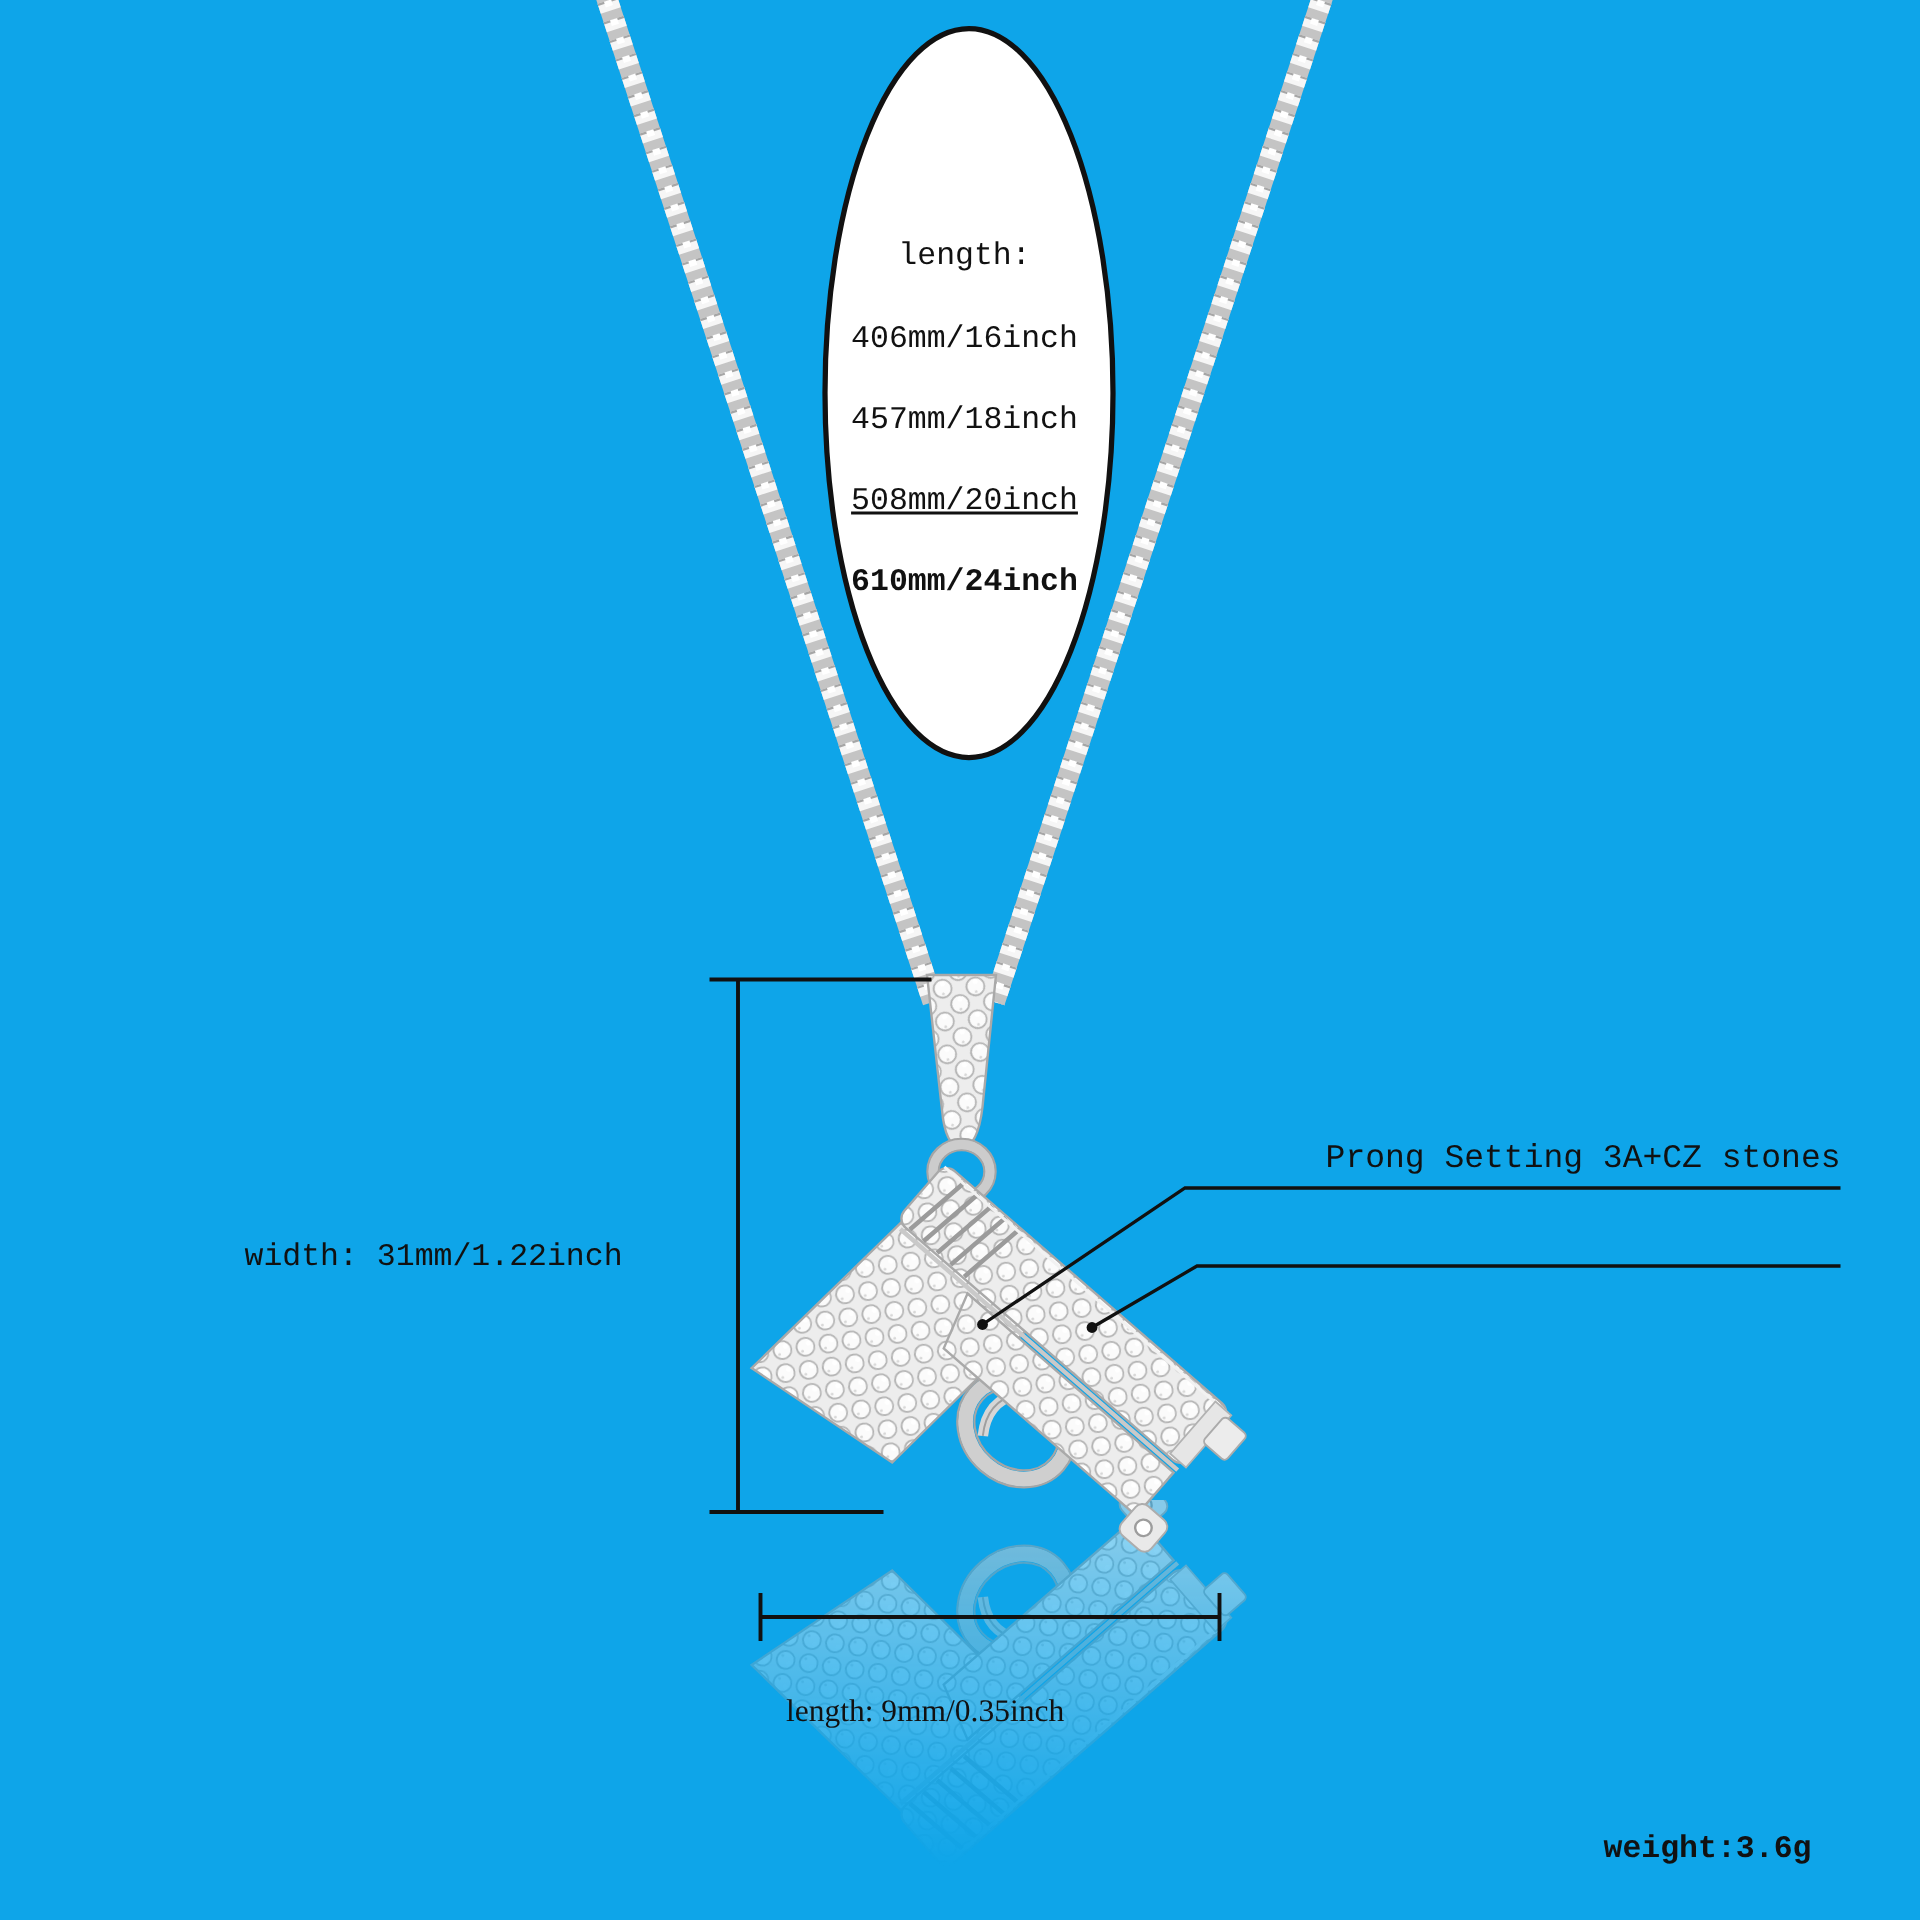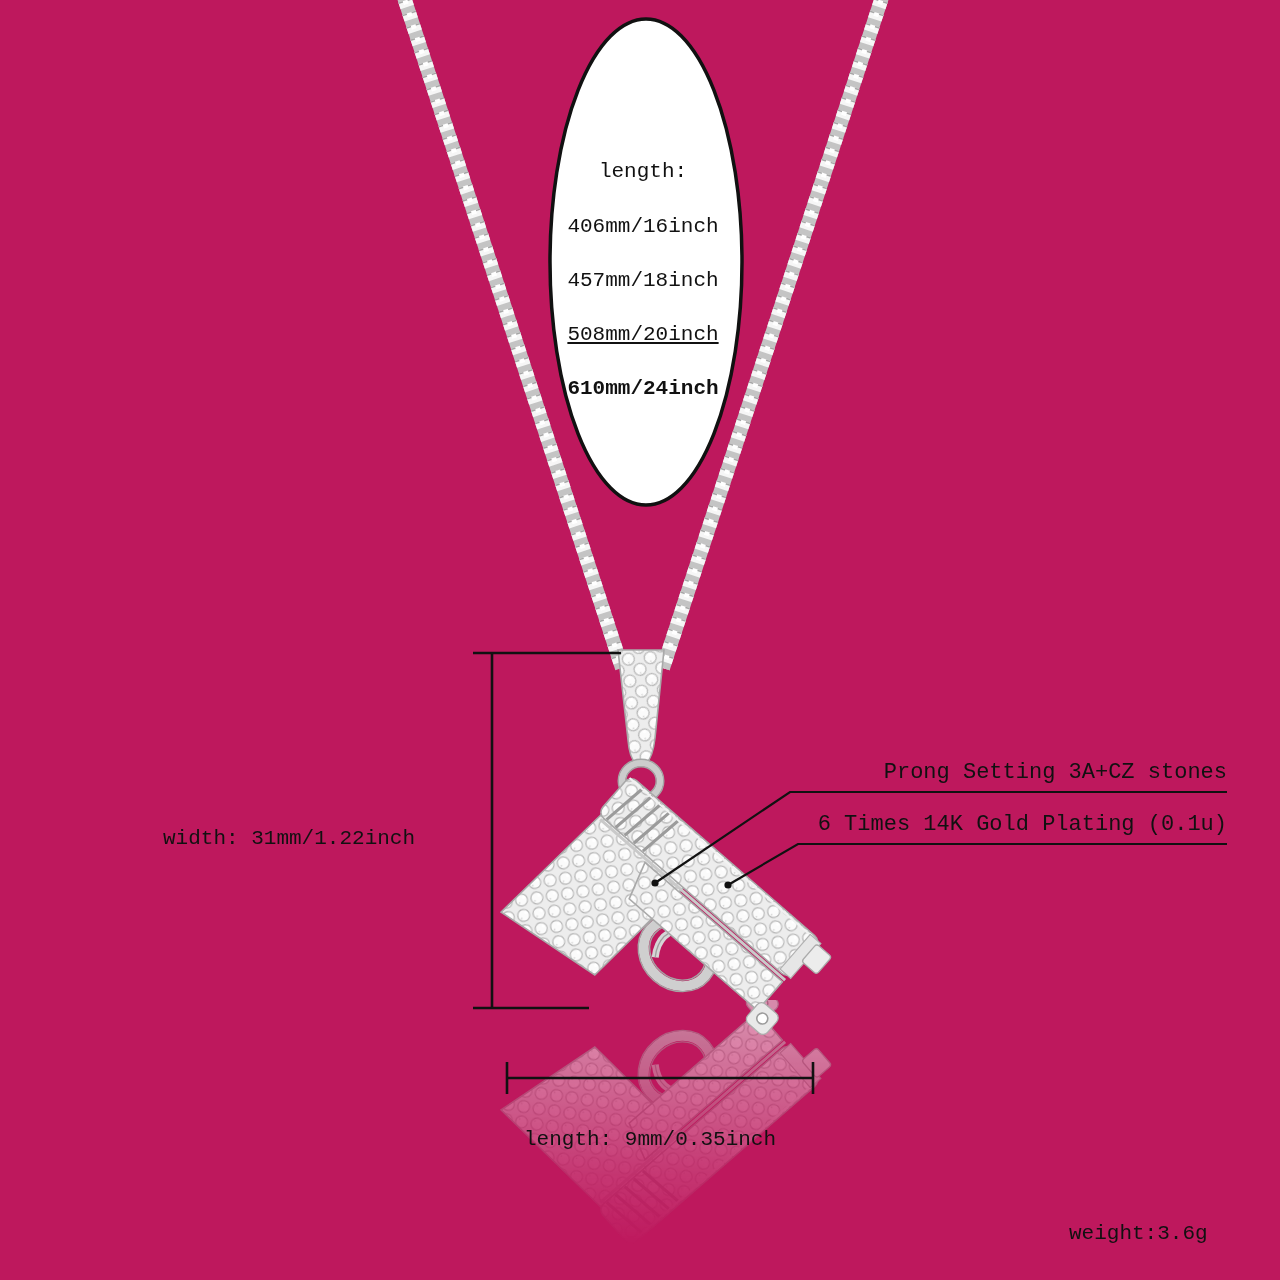--- a/index.html
+++ b/index.html
@@ -1,19 +1,19 @@
 <!DOCTYPE html>
 <html><head>
 <meta charset="utf-8">
 <style>
   html,body{margin:0;padding:0;background:#ffffff;}
   .stage{
     position:relative;
     width:1280px;height:1280px;
-    background:#be185d;
+    background:#0ea5e9;
     overflow:hidden;
     font-family:"Liberation Mono","DejaVu Sans Mono",monospace;
     color:#111111;
   }
   .stage svg{position:absolute;left:0;top:0;}
   .lbl{
     position:absolute;
     white-space:nowrap;
     color:#111111;
     letter-spacing:0px;
@@ -126,19 +126,18 @@
     <circle cx="728" cy="885" r="3.6" fill="#111111"></circle>
   </svg>
 
   <div class="lbl oval-text" style="left:643px;top:160px;">length:</div>
   <div class="lbl oval-text" style="left:643px;top:215px;">406mm/16inch</div>
   <div class="lbl oval-text" style="left:643px;top:269px;">457mm/18inch</div>
   <div class="lbl oval-text" style="left:643px;top:323px;text-decoration:underline;">508mm/20inch</div>
   <div class="lbl oval-text" style="left:643px;top:377px;font-weight:bold;">610mm/24inch</div>
 
   <div class="lbl callout-text" style="right:53px;top:760px;">Prong Setting 3A+CZ stones</div>
-  <div class="lbl callout-text" style="right:53px;top:812px;">6 Times 14K Gold Plating (0.1u)</div>
 
   <div class="lbl dim-text" style="left:163px;top:827px;">width: 31mm/1.22inch</div>
-  <div class="lbl dim-text" style="left:524px;top:1128px;">length: 9mm/0.35inch</div>
-  <div class="lbl dim-text" style="left:1069px;top:1222px;">weight:3.6g</div>
+  <div class="lbl dim-text" style="left:524px;top:1128px;font-family:Liberation Serif, serif;">length: 9mm/0.35inch</div>
+  <div class="lbl dim-text" style="left:1069px;top:1222px;font-weight:bold;">weight:3.6g</div>
 
 </div>
 
 </body></html>

